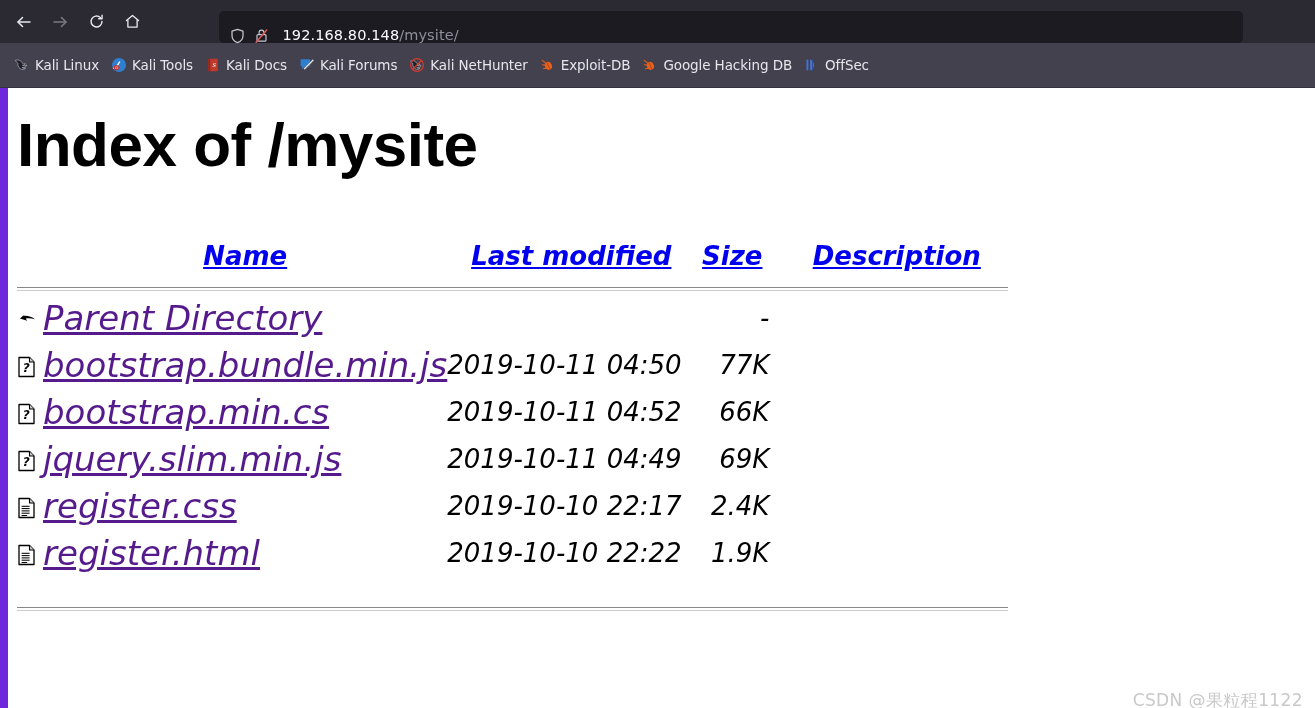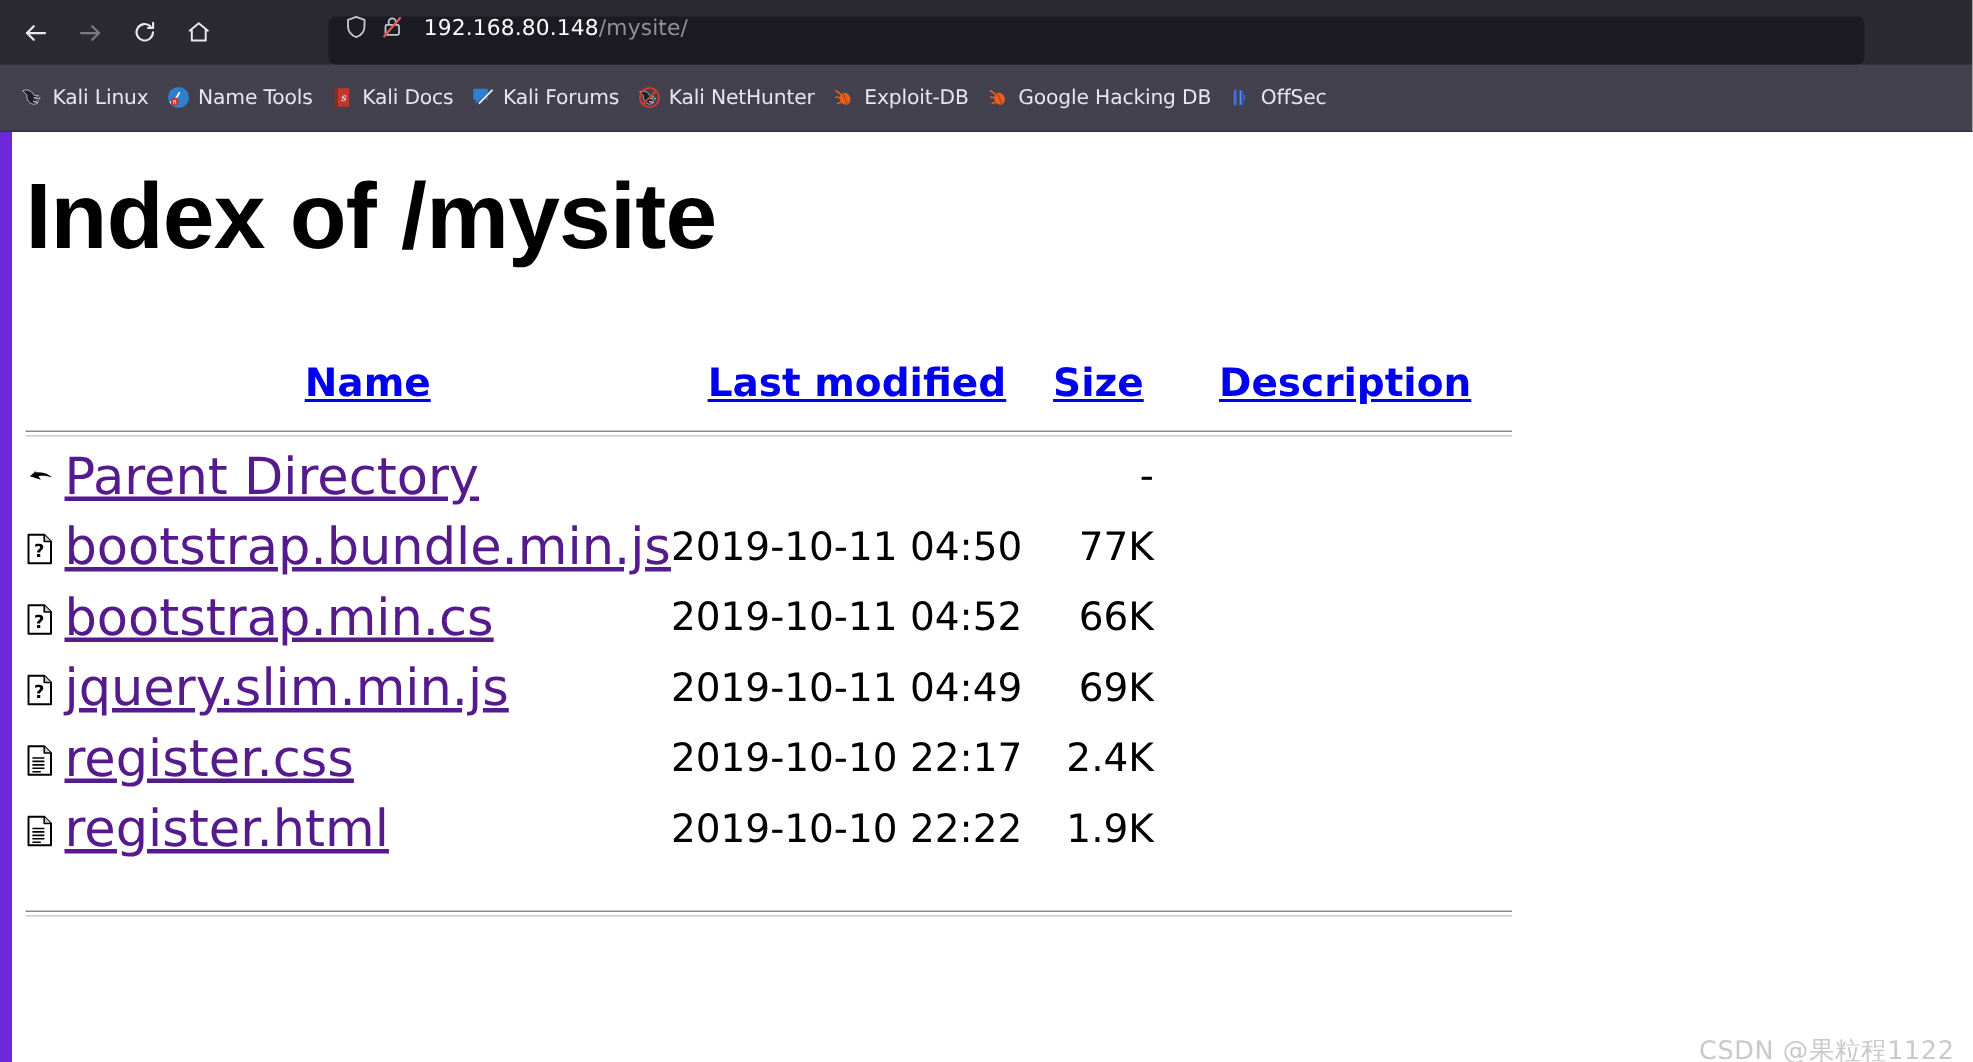--- a/index.html
+++ b/index.html
@@ -53,21 +53,21 @@
     padding-left: 10px;
     padding-right: 8px;
   }
   #urlbar {
     width: 1024px;
     max-width: 100%;
     height: 32px;
     background: #1c1b22;
     border-radius: 5px;
     display: flex;
-    align-items: flex-end;
+    align-items: flex-start;
     padding: 16px 10px;
     box-sizing: border-box;
     cursor: text;
     margin-top: 11px;
   }
   .urlbar-icon {
     width: 18px;
     height: 18px;
     margin-right: 6px;
     display: flex;
@@ -157,20 +157,21 @@
     border-top: 1px solid #888888;
     border-bottom: 1px solid #cccccc;
     background: transparent;
   }
 
   table.index-table {
     border-collapse: collapse;
     border-spacing: 0;
     font-family: "DejaVu Sans", sans-serif;
     font-size: 26px;
+    font-style: italic;
   }
   table.index-table td, table.index-table th {
     padding: 0;
     vertical-align: middle;
     white-space: nowrap;
   }
 
   
   .col-icon   { width: 26px;  }
   .col-name   { width: 382px; }
@@ -315,21 +316,21 @@
 
     <div class="bookmark">
       <span class="bm-icon">
         <svg width="16" height="16" viewBox="0 0 16 16">
           <circle cx="8" cy="8" r="7" fill="#2f7fd0"></circle>
           <path d="M2.3 11.5c2.4-1.1 5-3.6 6.4-7" stroke="#ffffff" stroke-width="1.3" fill="none"></path>
           <circle cx="5.4" cy="10.6" r="2.6" fill="#c9302c"></circle>
           <text x="5.4" y="12.1" font-size="4.2" fill="#ffffff" text-anchor="middle" font-family="DejaVu Sans">π</text>
         </svg>
       </span>
-      <span class="bookmark-label">Name Tools</span>
+      <span class="bookmark-label">Kali Tools</span>
     </div>
 
     <div class="bookmark">
       <span class="bm-icon">
         <svg width="16" height="16" viewBox="0 0 16 16">
           <rect x="3.2" y="1.8" width="9.6" height="12.4" rx="0.7" fill="#c0392b"></rect>
           <rect x="3.2" y="1.8" width="2.1" height="12.4" fill="#8e2a20"></rect>
           <text x="9.3" y="10.4" font-size="7" fill="#ffffff" text-anchor="middle" font-family="DejaVu Serif" font-style="italic">s</text>
         </svg>
       </span>

